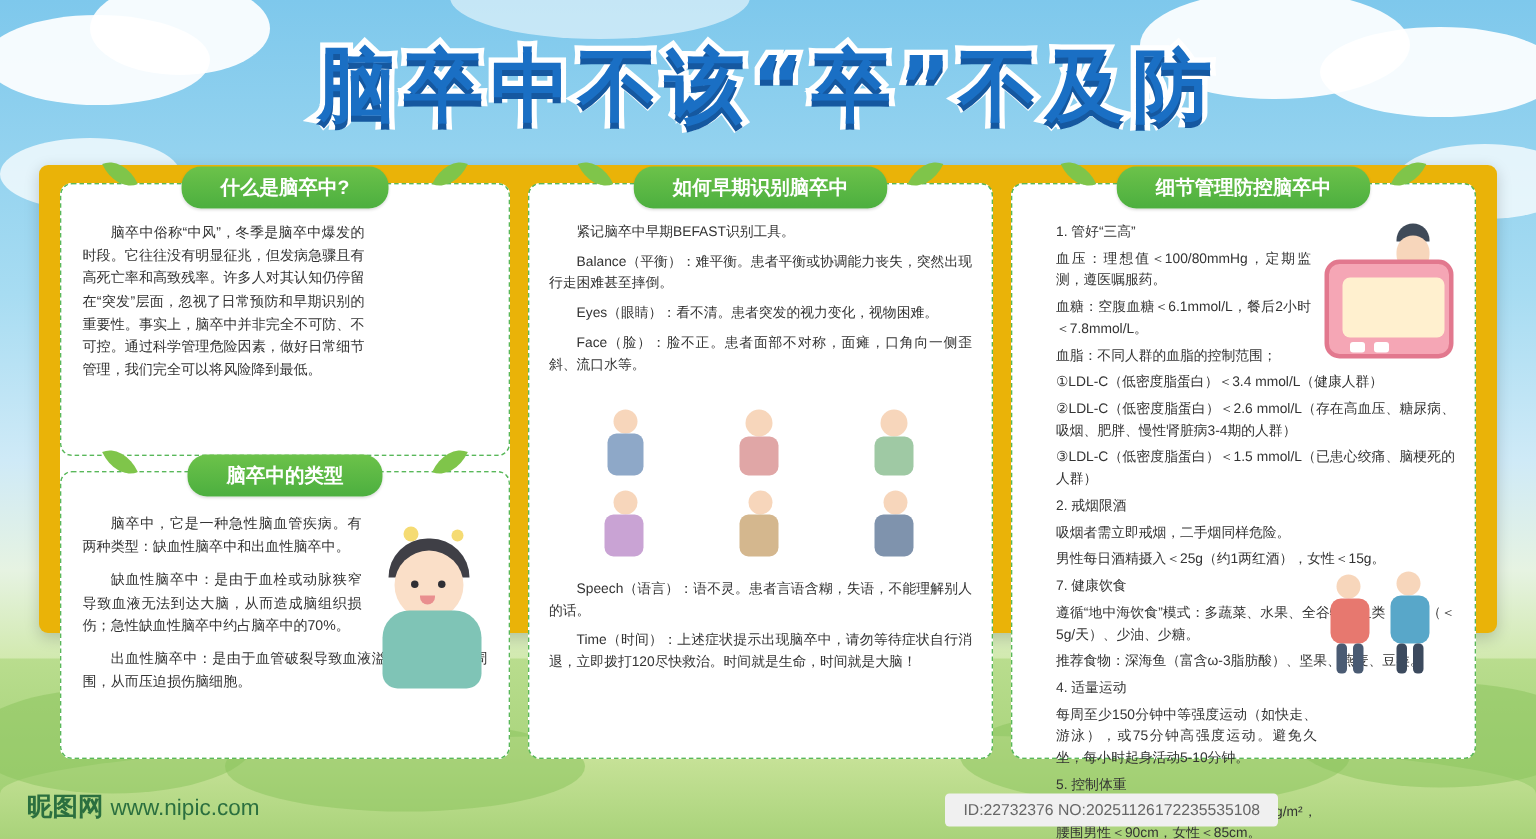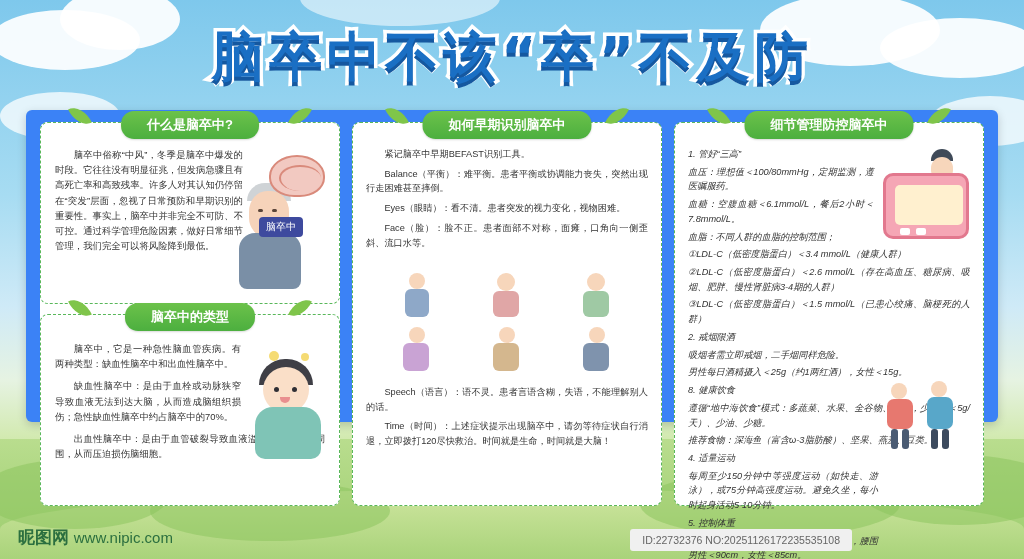--- a/index.html
+++ b/index.html
@@ -38,21 +38,21 @@
     font-family:"DejaVu Sans","Liberation Sans",sans-serif;
     color:#1a6fc4;
     -webkit-text-stroke:7px #ffffff;
     paint-order: stroke fill;
     text-shadow: 0 4px 0 #1558a0;
   }
 
   
   .board {
     position:absolute; left:26px; top:110px; width:972px; height:312px;
-    background:#3b82f6; border-radius:6px;
+    background:#eab308; border-radius:6px;
     box-shadow:0 3px 10px rgba(0,0,0,.18);
     z-index:4;
   }
   .col {
     position:absolute; top:12px;
     border:1px dashed #59b85a; border-radius:8px;
     background:#ffffff;
   }
   .col.c1 { left:14px; width:300px; height:384px; border:none; }
   .col.c2 { left:326px; width:310px; height:384px; }
@@ -86,21 +86,21 @@
     font-size:9.4px; line-height:1.62; color:#333;
     text-align:justify;
   }
   .body-text p { margin:0 0 7px 0; text-indent:2em; }
 
   .col2-text, .col3-text {
     position:absolute; left:13px; right:13px; top:26px;
     font-size:9.2px; line-height:1.6; color:#333; text-align:justify;
   }
   .col2-text p, .col3-text p { margin:0 0 5px 0; }
-  .col3-text p { margin:0 0 3px 0;font-style:italic; }
+  .col3-text p { margin:0 0 3px 16px; }
   .ind { text-indent:2em; }
 
   
   .illus { position:absolute; }
 
   .brain {
     width:56px; height:42px; border-radius:50% 50% 45% 45%;
     background:#f2c9c1; border:2px solid #d98a7b;
   }
   .brain:after {
@@ -173,30 +173,20 @@
 
     <div class="panel p1">
       <span class="leaf-l"></span>
       <span class="leaf-r"></span>
       <div class="ribbon">什么是脑卒中?</div>
 
       <div class="body-text" style="right:96px;">
         <p>脑卒中俗称“中风”，冬季是脑卒中爆发的时段。它往往没有明显征兆，但发病急骤且有高死亡率和高致残率。许多人对其认知仍停留在“突发”层面，忽视了日常预防和早期识别的重要性。事实上，脑卒中并非完全不可防、不可控。通过科学管理危险因素，做好日常细节管理，我们完全可以将风险降到最低。</p>
       </div>
 
-      <div class="illus" style="right:6px;top:34px;width:92px;height:140px;">
-        <div class="oldman-hair" style="left:6px;top:26px;"></div>
-        <div class="oldman-head" style="left:8px;top:34px;"></div>
-        <div style="position:absolute;left:17px;top:52px;width:5px;height:3px;background:#5a4438;border-radius:2px;"></div>
-        <div style="position:absolute;left:31px;top:52px;width:5px;height:3px;background:#5a4438;border-radius:2px;"></div>
-        <div style="position:absolute;left:20px;top:64px;width:12px;height:5px;border-bottom:2px solid #b88a72;border-radius:0 0 8px 8px;"></div>
-        <div class="oldman-body" style="left:-2px;top:76px;"></div>
-        <div class="brain" style="position:absolute;left:28px;top:-2px;"></div>
-        <div class="label-box" style="left:18px;top:60px;">脑卒中</div>
-      </div>
     </div>
 
     <div class="panel p2">
       <span class="leaf-l"></span>
       <span class="leaf-r"></span>
       <div class="ribbon">脑卒中的类型</div>
 
       <div class="body-text" style="top:26px;">
         <p style="margin-right:84px;">脑卒中，它是一种急性脑血管疾病。有两种类型：缺血性脑卒中和出血性脑卒中。</p>
         <p style="margin-right:84px;">缺血性脑卒中：是由于血栓或动脉狭窄导致血液无法到达大脑，从而造成脑组织损伤；急性缺血性脑卒中约占脑卒中的70%。</p>
@@ -272,21 +262,21 @@
       <p style="margin-right:96px;">血糖：空腹血糖＜6.1mmol/L，餐后2小时＜7.8mmol/L。</p>
       <p>血脂：不同人群的血脂的控制范围；</p>
       <p>①LDL-C（低密度脂蛋白）＜3.4 mmol/L（健康人群）</p>
       <p>②LDL-C（低密度脂蛋白）＜2.6 mmol/L（存在高血压、糖尿病、吸烟、肥胖、慢性肾脏病3-4期的人群）</p>
       <p>③LDL-C（低密度脂蛋白）＜1.5 mmol/L（已患心绞痛、脑梗死的人群）</p>
 
       <p>2. 戒烟限酒</p>
       <p>吸烟者需立即戒烟，二手烟同样危险。</p>
       <p>男性每日酒精摄入＜25g（约1两红酒），女性＜15g。</p>
 
-      <p>8. 健康饮食</p>
+      <p>7. 健康饮食</p>
       <p>遵循“地中海饮食”模式：多蔬菜、水果、全谷物、鱼类，少盐（＜5g/天）、少油、少糖。</p>
       <p>推荐食物：深海鱼（富含ω-3脂肪酸）、坚果、燕麦、豆类。</p>
 
       <p>4. 适量运动</p>
       <p style="margin-right:92px;">每周至少150分钟中等强度运动（如快走、游泳），或75分钟高强度运动。避免久坐，每小时起身活动5-10分钟。</p>
 
       <p>5. 控制体重</p>
       <p style="margin-right:92px;">BMI（体重指数）保持在18.5-23.9kg/m²，腰围男性＜90cm，女性＜85cm。</p>
 
     </div>

